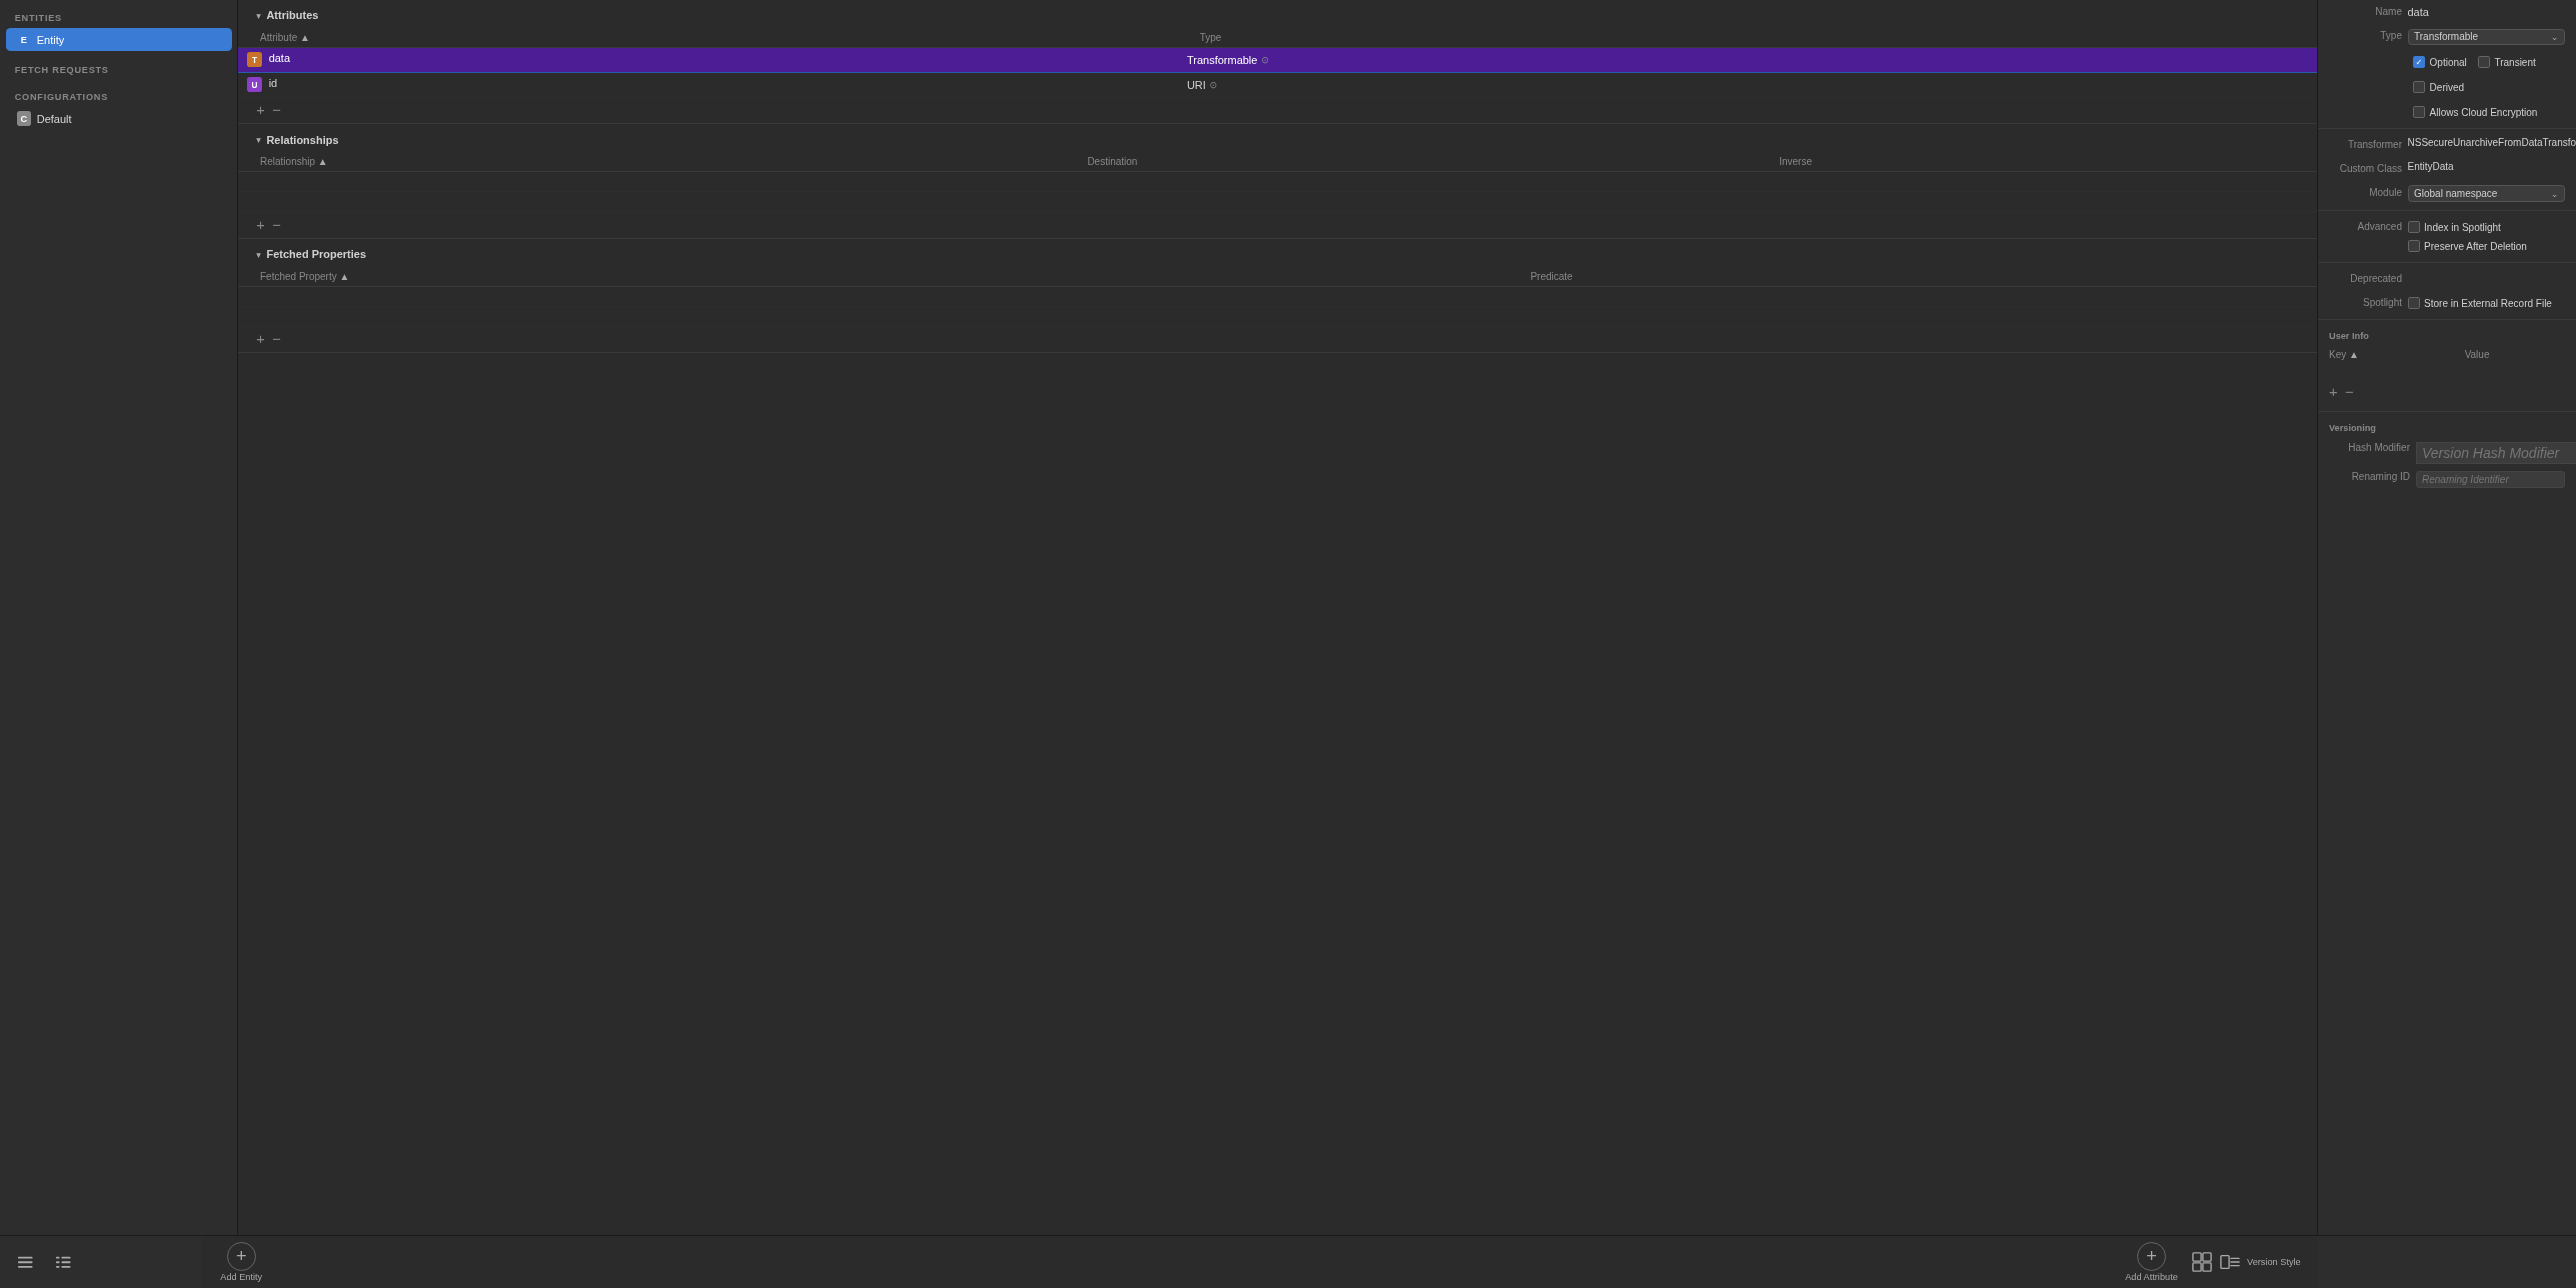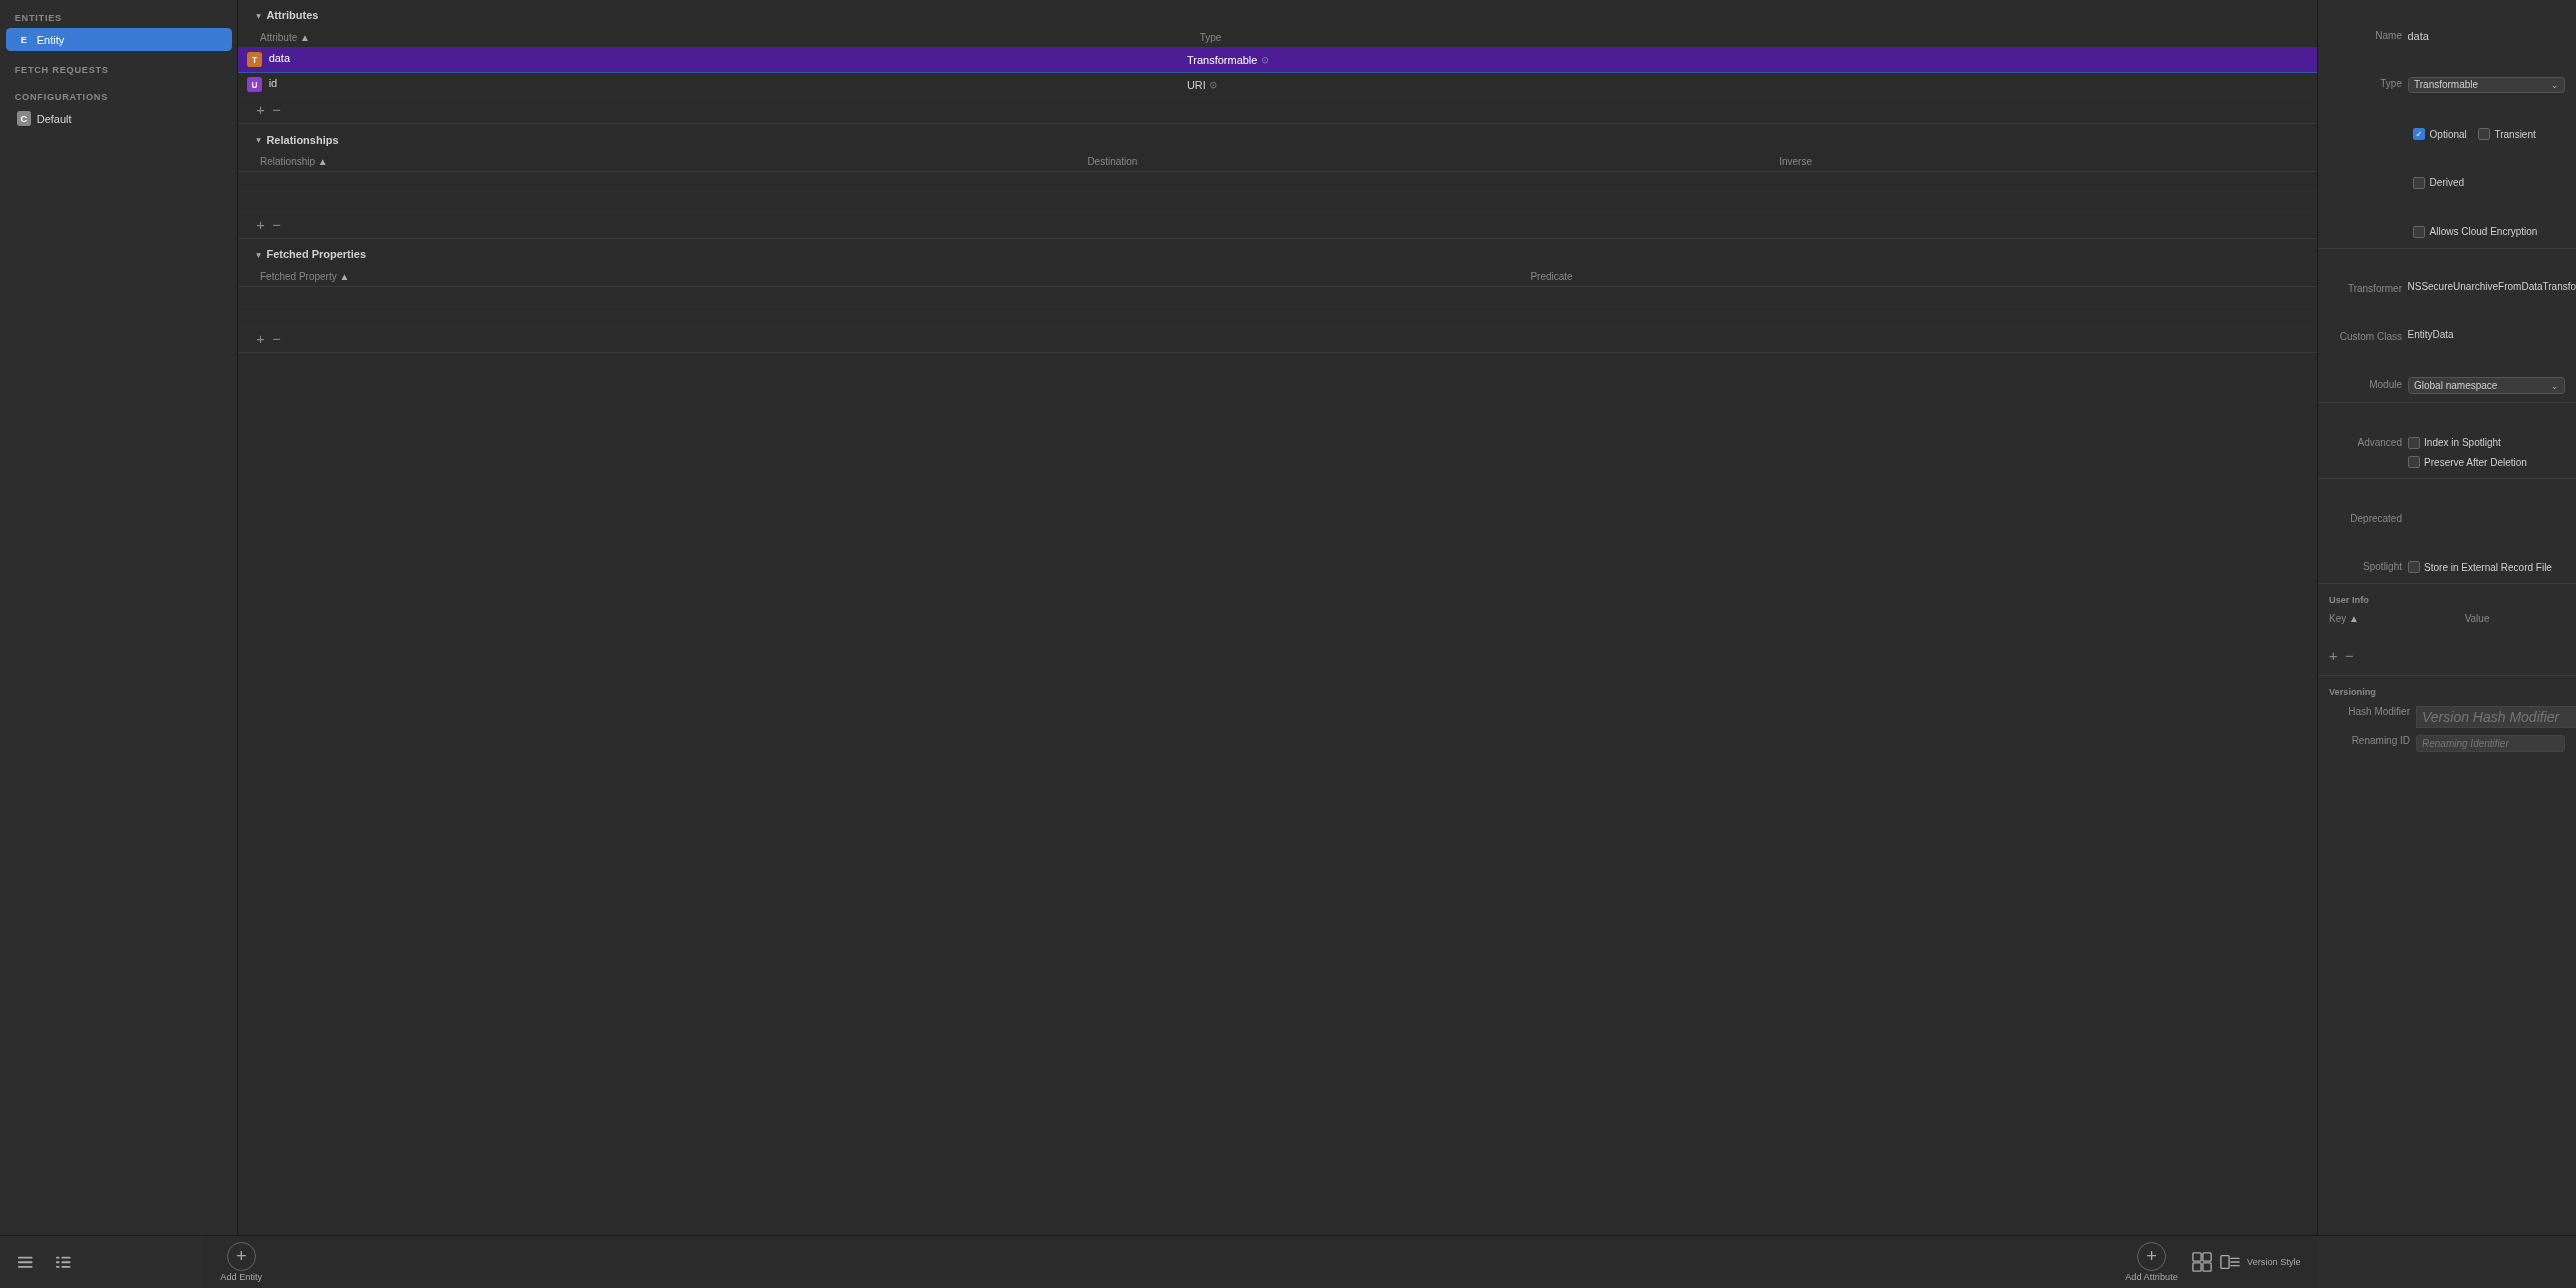--- a/index.html
+++ b/index.html
@@ -241,21 +241,20 @@
       overflow-y: auto;
       padding-bottom: 53px;
       flex-shrink: 0;
     }
     .right-row {
       display: flex;
       align-items: flex-start;
       padding: 4.6px 11px;
       gap: 5.5px;
       min-height: 24px;
-      margin-top: 24px;
     }
     .right-label {
       font-size: 10px;
       color: #888;
       text-align: right;
       flex-shrink: 0;
       padding-top: 1.8px;
       min-width: 73px;
     }
     .right-value {
@@ -286,21 +285,21 @@
       font-size: 10px;
       color: #d0d0d0;
       flex: 1;
       justify-content: space-between;
       cursor: pointer;
     }
     .dropdown-field-arrow { color: #aaa; font-size: 9.2px; }
 
     .checkbox-row {
       display: flex;
-      align-items: center;
+      align-items: flex-end;
       gap: 4.6px;
       padding: 1.8px 0;
     }
     .checkbox-box {
       width: 12px;
       height: 12px;
       border: 0.9px solid #666;
       border-radius: 1.8px;
       background: #3c3c3c;
       display: flex;

